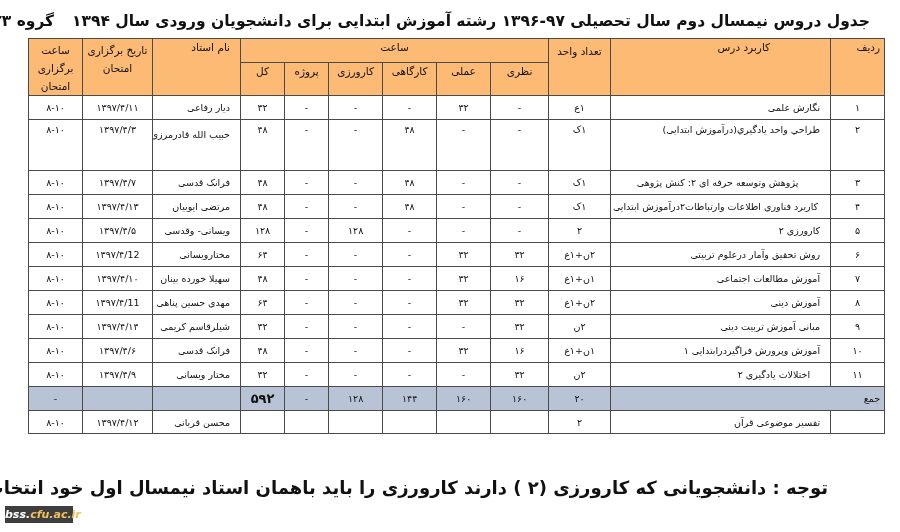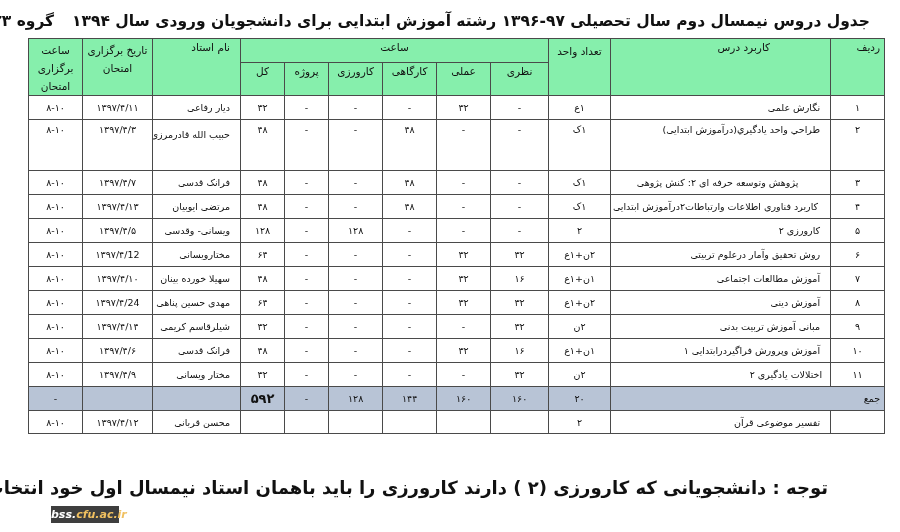--- a/index.html
+++ b/index.html
@@ -4,32 +4,32 @@
 <style>
   html, body { margin:0; padding:0; }
   body { width:900px; height:532px; background:#ffffff; position:relative; overflow:hidden;
          font-family:"DejaVu Sans", sans-serif; color:#111; }
   .title { position:absolute; top:12px; left:150px; width:720px; text-align:right; direction:rtl;
            font-size:15.5px; font-weight:bold; white-space:nowrap; }
   .title .grp { margin-right:18px; }
   table.sched { position:absolute; left:28px; top:38px; border-collapse:collapse; direction:rtl;
                 font-size:9.5px; table-layout:fixed; width:856px; }
   table.sched td, table.sched th { border:1px solid #4a4a4a; padding:0 4px; overflow:hidden; white-space:nowrap; }
-  table.sched th { background:#86efac; font-weight:normal; font-size:10.5px; vertical-align:top; padding-top:2px; }
+  table.sched th { background:#fdba74; font-weight:normal; font-size:10.5px; vertical-align:top; padding-top:2px; }
   .c { text-align:center; }
   .r { text-align:right; }
   tr.row td { height:23px; }
   tr.row.tall td { height:46px; vertical-align:top; padding-top:4px; }
   tr.total td { background:#b8c4d6; height:23px; font-weight:normal; }
   tr.total td.big { font-size:13px; font-weight:bold; }
   tr.extra td { height:22px; }
   .note { position:absolute; top:477px; left:192px; width:636px; text-align:right; direction:rtl;
           font-size:18px; font-weight:bold; white-space:nowrap; }
   .wm { position:absolute; left:5px; top:506px; width:68px; height:17px; background:#3e3e3e;
-        color:#f0c060; font-size:11px; font-style:italic; font-weight:bold; line-height:17px; text-align:center;margin-left:46px; }
+        color:#f0c060; font-size:11px; font-style:italic; font-weight:bold; line-height:17px; text-align:center; }
   .wm .pre { color:#ffffff; }
   .teacher-wrap { white-space:normal; line-height:22px; }
 </style>
 </head>
 <body>
 
 <div class="title">
   <span>جدول دروس نیمسال دوم  سال تحصیلی ۹۷-۱۳۹۶ رشته آموزش ابتدایی برای دانشجویان ورودی سال ۱۳۹۴</span><span class="grp">گروه ۹۲۳</span>
 </div>
 
@@ -171,26 +171,26 @@
         <td class="c">۸</td>
         <td class="r" style="padding-right: 10px;">آموزش دینی</td>
         <td class="c">۲ن+۱ع</td>
         <td class="c">۳۲</td>
         <td class="c">۳۲</td>
         <td class="c">-</td>
         <td class="c">-</td>
         <td class="c">-</td>
         <td class="c">۶۴</td>
         <td class="r" style="padding-right: 10px;">مهدی حسین پناهی</td>
-        <td class="c">۱۳۹۷/۴/24</td>
+        <td class="c">۱۳۹۷/۴/11</td>
         <td class="c">۸-۱۰</td>
       </tr>
       <tr class="row">
         <td class="c">۹</td>
-        <td class="r" style="padding-right: 10px;">مبانی آموزش تربیت بدنی</td>
+        <td class="r" style="padding-right: 10px;">مبانی آموزش تربیت دینی</td>
         <td class="c">۲ن</td>
         <td class="c">۳۲</td>
         <td class="c">-</td>
         <td class="c">-</td>
         <td class="c">-</td>
         <td class="c">-</td>
         <td class="c">۳۲</td>
         <td class="r" style="padding-right: 10px;">شیلرقاسم کریمی</td>
         <td class="c">۱۳۹۷/۴/۱۴</td>
         <td class="c">۸-۱۰</td>
@@ -204,21 +204,21 @@
         <td class="c">-</td>
         <td class="c">-</td>
         <td class="c">-</td>
         <td class="c">۴۸</td>
         <td class="r" style="padding-right: 10px;">فرانک قدسی</td>
         <td class="c">۱۳۹۷/۴/۶</td>
         <td class="c">۸-۱۰</td>
       </tr>
       <tr class="row">
         <td class="c">۱۱</td>
-        <td class="r" style="padding-right: 8px;">اختلالات یادگیری ۲</td>
+        <td class="r" style="padding-right: 20px;">اختلالات یادگیری ۲</td>
         <td class="c">۲ن</td>
         <td class="c">۳۲</td>
         <td class="c">-</td>
         <td class="c">-</td>
         <td class="c">-</td>
         <td class="c">-</td>
         <td class="c">۳۲</td>
         <td class="r" style="padding-right: 10px;">مختار ویسانی</td>
         <td class="c">۱۳۹۷/۴/۹</td>
         <td class="c">۸-۱۰</td>

